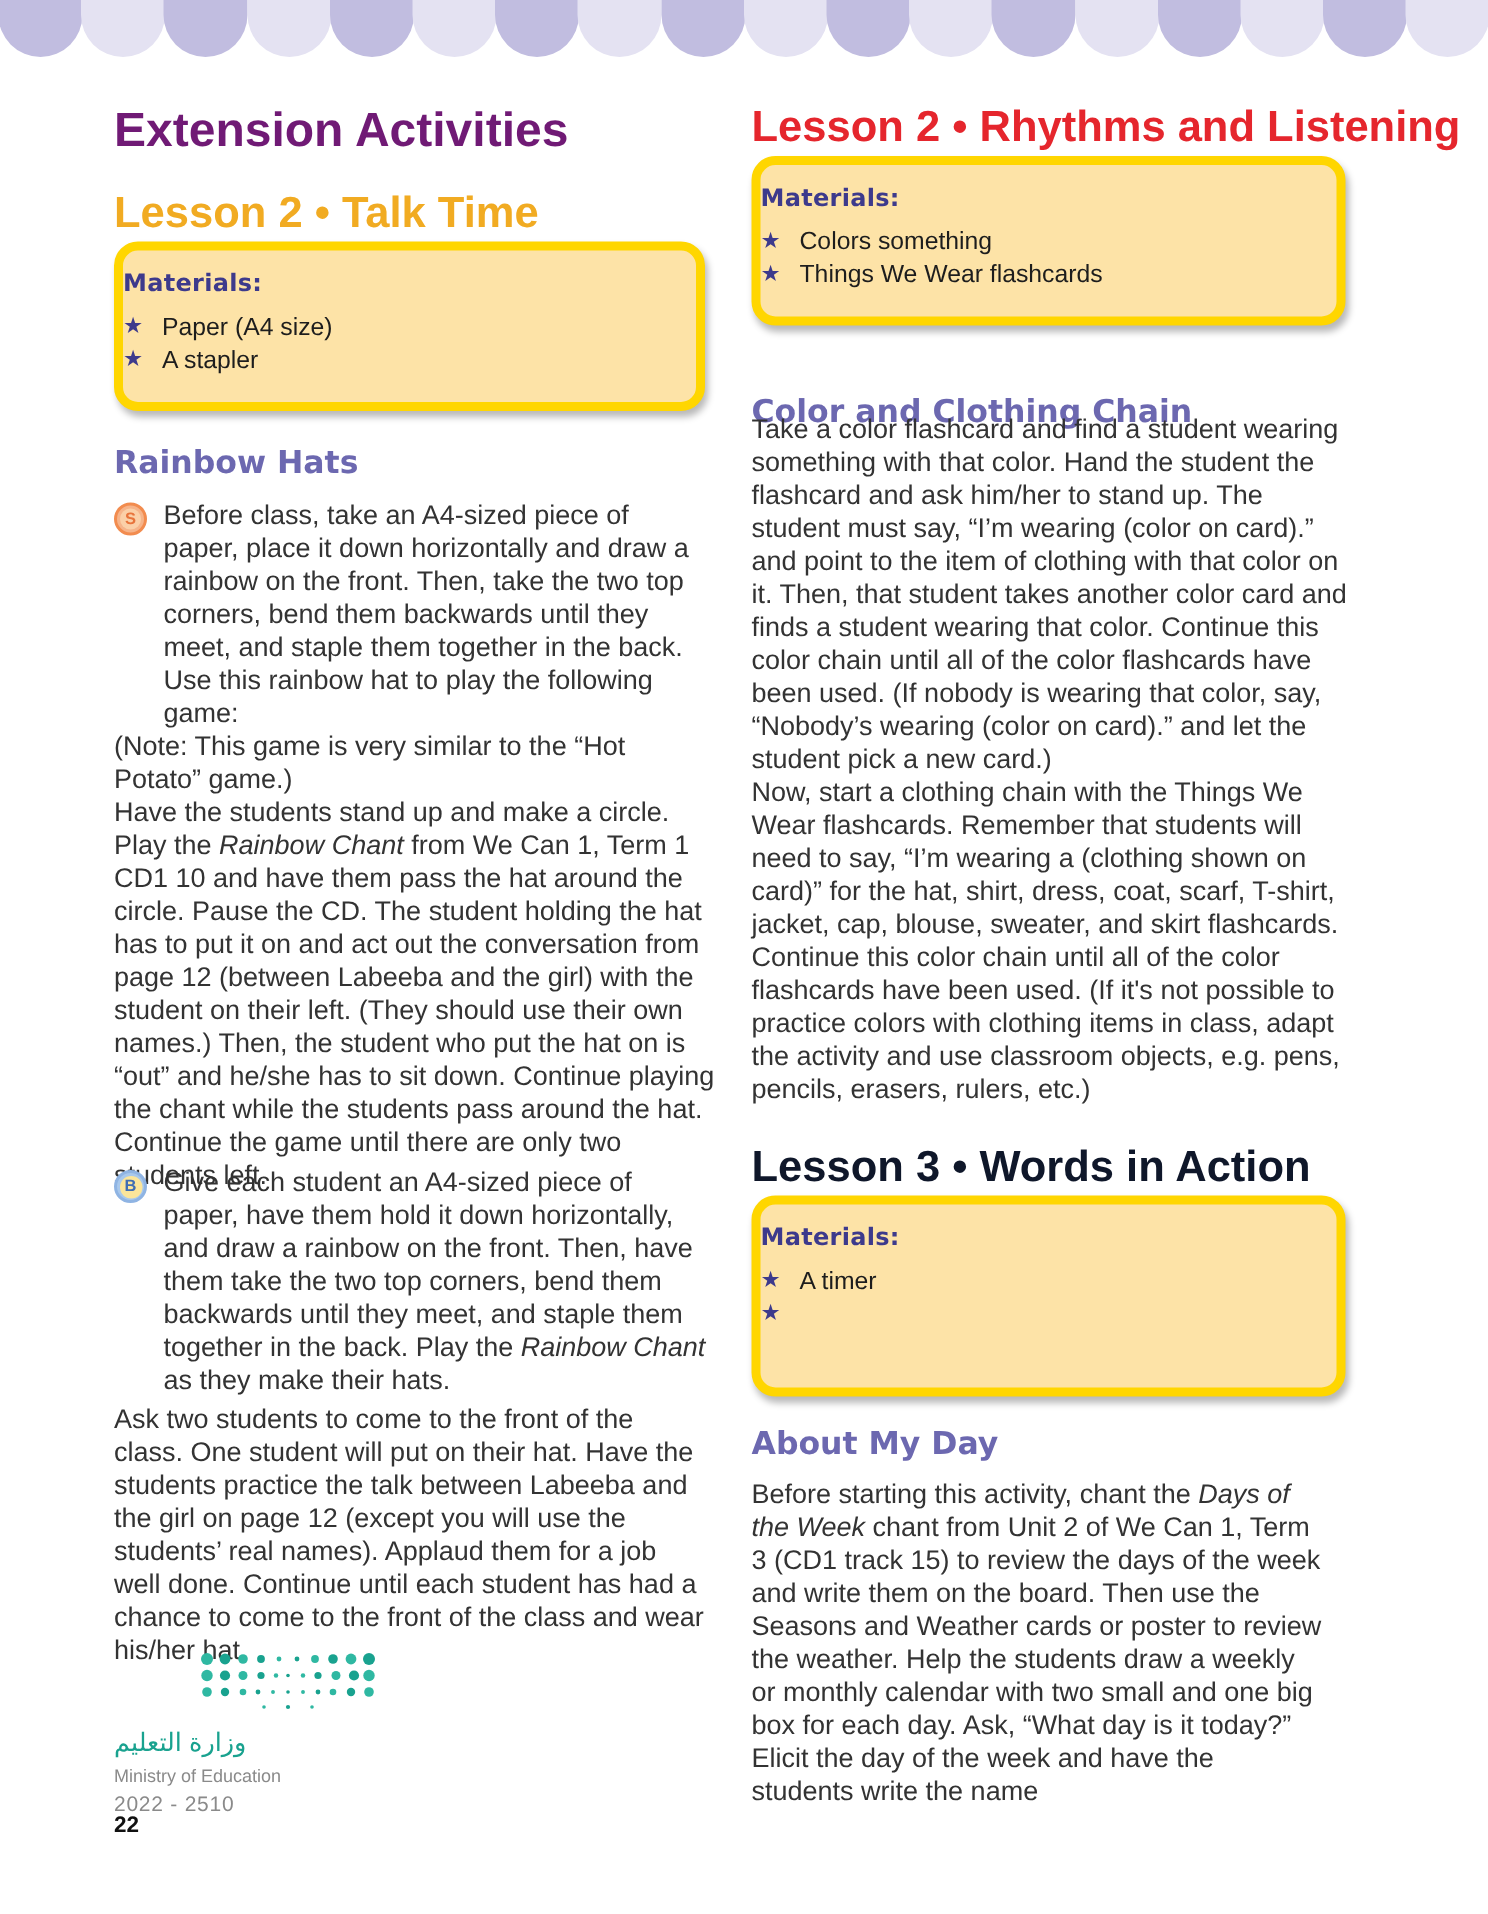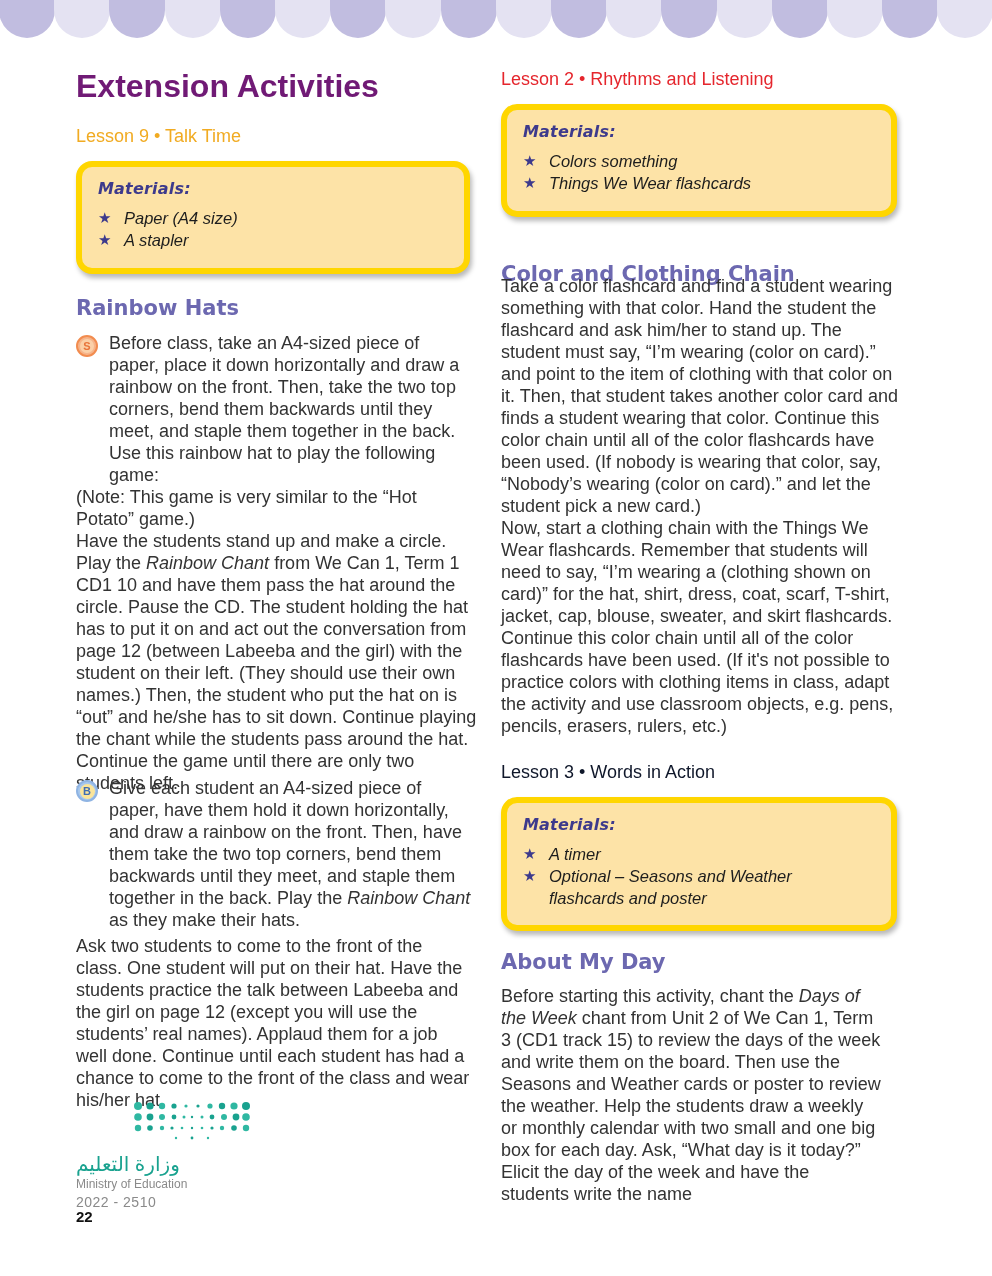--- a/index.html
+++ b/index.html
@@ -6,27 +6,27 @@
     html, body { width: 992px; height: 1276px; background: #ffffff; overflow: hidden; }
     body { position: relative; font-family: "Liberation Sans", "DejaVu Sans", sans-serif; color: #2b2b2b; }
 
     .scallops { position: absolute; left: 0; top: 0; width: 992px; height: 40px; overflow: hidden; }
     .scallop { position: absolute; top: -38px; width: 56px; height: 76px; border-radius: 0 0 28px 28px; }
     .scallop.dark { background: #c1bde0; }
     .scallop.light { background: #e4e2f2; }
 
     .page-title { position: absolute; left: 76px; top: 68px; font-size: 32px; font-weight: bold; color: #701a75; letter-spacing: 0px; }
 
-    .lesson-title { position: absolute; font-size: 18px; font-weight: normal; white-space: nowrap; }
+    .lesson-title { position: absolute; font-size: 29px; font-weight: bold; white-space: nowrap; }
     .lesson1 { left: 76px; top: 126px; color: #f1ab22; }
     .lesson2 { left: 501px; top: 69px; color: #e5262d; }
     .lesson3 { left: 501px; top: 762px; color: #0f172a; }
 
     .mat-box { position: absolute; background: #fde3a7; border: 6px solid #ffd600; border-radius: 16px;
-               box-shadow: 2px 4px 5px rgba(0,0,0,0.28); padding: 12px 16px 10px 16px; font-style: italic; }
+               box-shadow: 2px 4px 5px rgba(0,0,0,0.28); padding: 12px 16px 10px 0; }
     .mat-box1 { left: 76px; top: 161px; width: 394px; height: 113px; }
     .mat-box2 { left: 501px; top: 104px; width: 396px; height: 113px; }
     .mat-box3 { left: 501px; top: 797px; width: 396px; height: 134px; }
     .mat-label { font-family: "DejaVu Sans", sans-serif; font-weight: bold; font-size: 16px; color: #3d3a8c; margin-bottom: 9px; letter-spacing: 0.2px; }
     .mat-list { list-style: none; }
     .mat-item { display: flex; font-size: 16.5px; line-height: 22px; color: #1d1d1d; }
     .star { color: #3d3a8c; width: 26px; flex: 0 0 26px; font-size: 15px; }
 
     .section-title { position: absolute; font-family: "DejaVu Sans", sans-serif; font-weight: bold; font-size: 21px; color: #6c68b0; white-space: nowrap; }
     .sec-rainbow { left: 76px; top: 296px; }
@@ -37,21 +37,21 @@
     .para i { font-style: italic; }
 
     .badge { position: absolute; width: 22px; height: 22px; border-radius: 50%; font-size: 12px; font-weight: bold;
              display: flex; align-items: center; justify-content: center; }
     .badge-s { left: 76px; top: 335px; background: #f6b48a; border: 2px solid #f28c4f; color: #ffffff; }
     .badge-s span { width: 14px; height: 14px; border-radius: 50%; background: #fbd0a8; color: #e8743b; display: flex; align-items: center; justify-content: center; font-size: 11px; }
     .badge-b { left: 76px; top: 780px; background: #a8c8ec; border: 2px solid #8fb4e3; }
     .badge-b span { width: 15px; height: 15px; border-radius: 50%; background: #fbe59a; color: #3f6db3; display: flex; align-items: center; justify-content: center; font-size: 11px; }
 
     .logo { position: absolute; left: 130px; top: 1100px; width: 125px; height: 45px; }
-    .logo-ar { position: absolute; left: 76px; top: 1152px; font-size: 20px; color: #19a28f; letter-spacing: 1px; direction: rtl; }
+    .logo-ar { position: absolute; left: 76px; top: 1152px; font-size: 17px; color: #19a28f; letter-spacing: 1px; direction: rtl; }
     .logo-en { position: absolute; left: 76px; top: 1177px; font-size: 12px; color: #8a8a8a; }
     .logo-year { position: absolute; left: 76px; top: 1194px; font-size: 14px; color: #8a8a8a; letter-spacing: 0.5px; }
     .page-num { position: absolute; left: 76px; top: 1208px; font-size: 15px; font-weight: bold; color: #111111; }
   </style>
 </head>
 <body>
 
 <div class="scallops" id="scallops">
     <div class="scallop dark" style="left: -1px;"></div>
     <div class="scallop light" style="left: 54.2px;"></div>
@@ -68,21 +68,21 @@
     <div class="scallop dark" style="left: 661.4px;"></div>
     <div class="scallop light" style="left: 716.6px;"></div>
     <div class="scallop dark" style="left: 771.8px;"></div>
     <div class="scallop light" style="left: 827px;"></div>
     <div class="scallop dark" style="left: 882.2px;"></div>
     <div class="scallop light" style="left: 937.4px;"></div>
   </div>
 
 <h1 class="page-title">Extension Activities</h1>
 
-<h2 class="lesson-title lesson1">Lesson 9 • Talk Time</h2>
+<h2 class="lesson-title lesson1">Lesson 2 • Talk Time</h2>
 <div class="mat-box mat-box1">
   <div class="mat-label">Materials:</div>
   <ul class="mat-list">
     <li class="mat-item">
         <span class="star">★</span>
         <span>Paper (A4 size)</span>
       </li>
     <li class="mat-item">
         <span class="star">★</span>
         <span>A stapler</span>
@@ -129,21 +129,20 @@
 <h2 class="lesson-title lesson3">Lesson 3 • Words in Action</h2>
 <div class="mat-box mat-box3">
   <div class="mat-label">Materials:</div>
   <ul class="mat-list">
     <li class="mat-item">
         <span class="star">★</span>
         <span>A timer</span>
       </li>
     <li class="mat-item">
         <span class="star">★</span>
-        <span style="width:300px">Optional – Seasons and Weather flashcards and poster</span>
       </li>
   </ul>
 </div>
 
 <h3 class="section-title sec-day">About My Day</h3>
 <p class="para" style="left:501px; top:985px; width:380px;"><span>Before starting this activity, chant the </span><i>Days of the Week</i><span> chant from Unit 2 of We Can 1, Term 3 (CD1 track 15) to review the days of the week and write them on the board. Then use the Seasons and Weather cards or poster to review the weather. Help the students draw a weekly or monthly calendar with two small and one big box for each day. Ask, “What day is it today?” Elicit the day of the week and have the students write the name</span></p>
 
 <svg class="logo" viewBox="0 0 125 45" id="logo">
     <circle cx="8" cy="6" r="4" fill="#2fb8a2"></circle>
     <circle cx="20" cy="6" r="3.6" fill="#19a28f"></circle>

